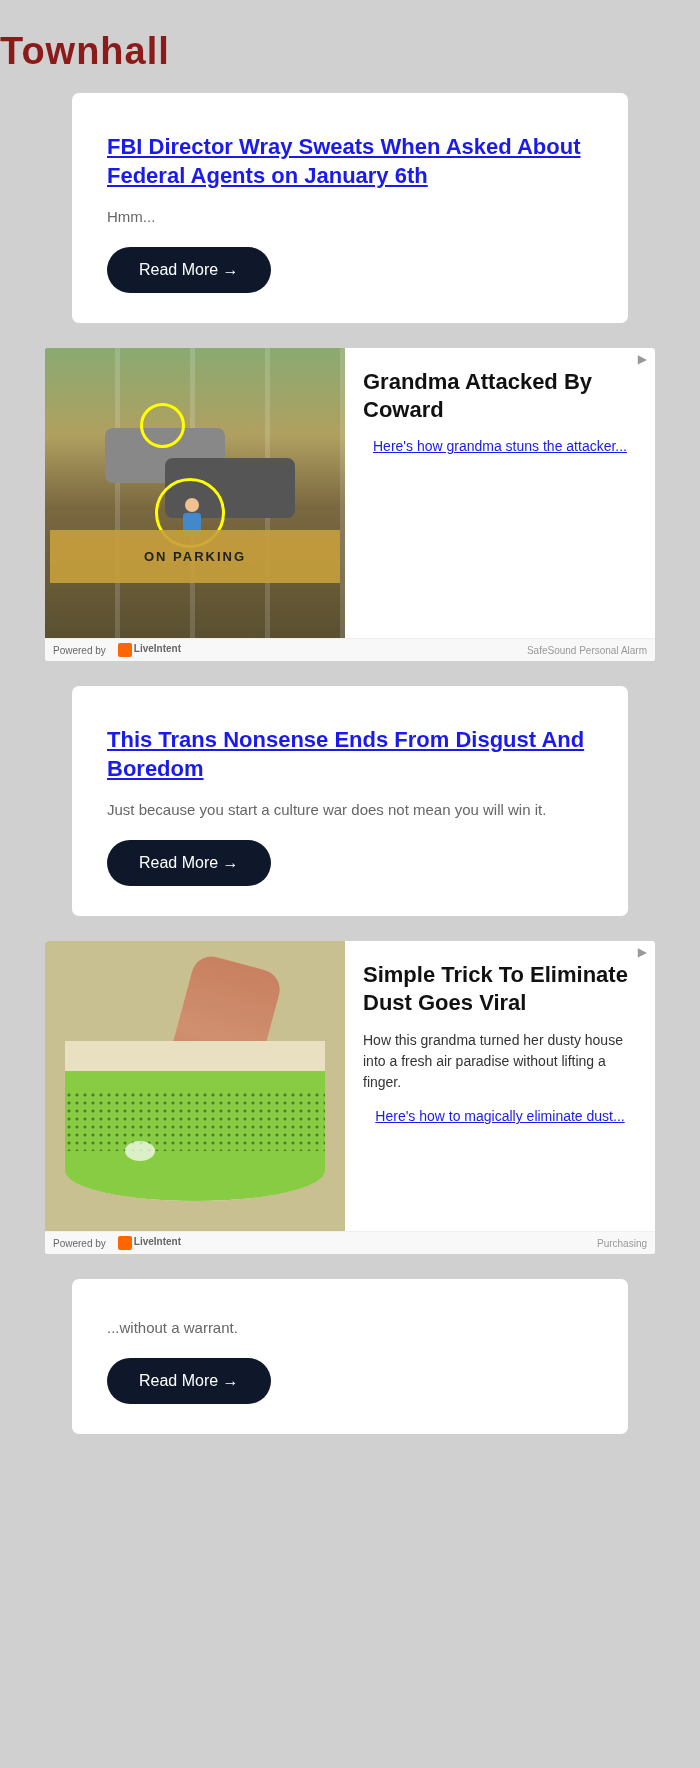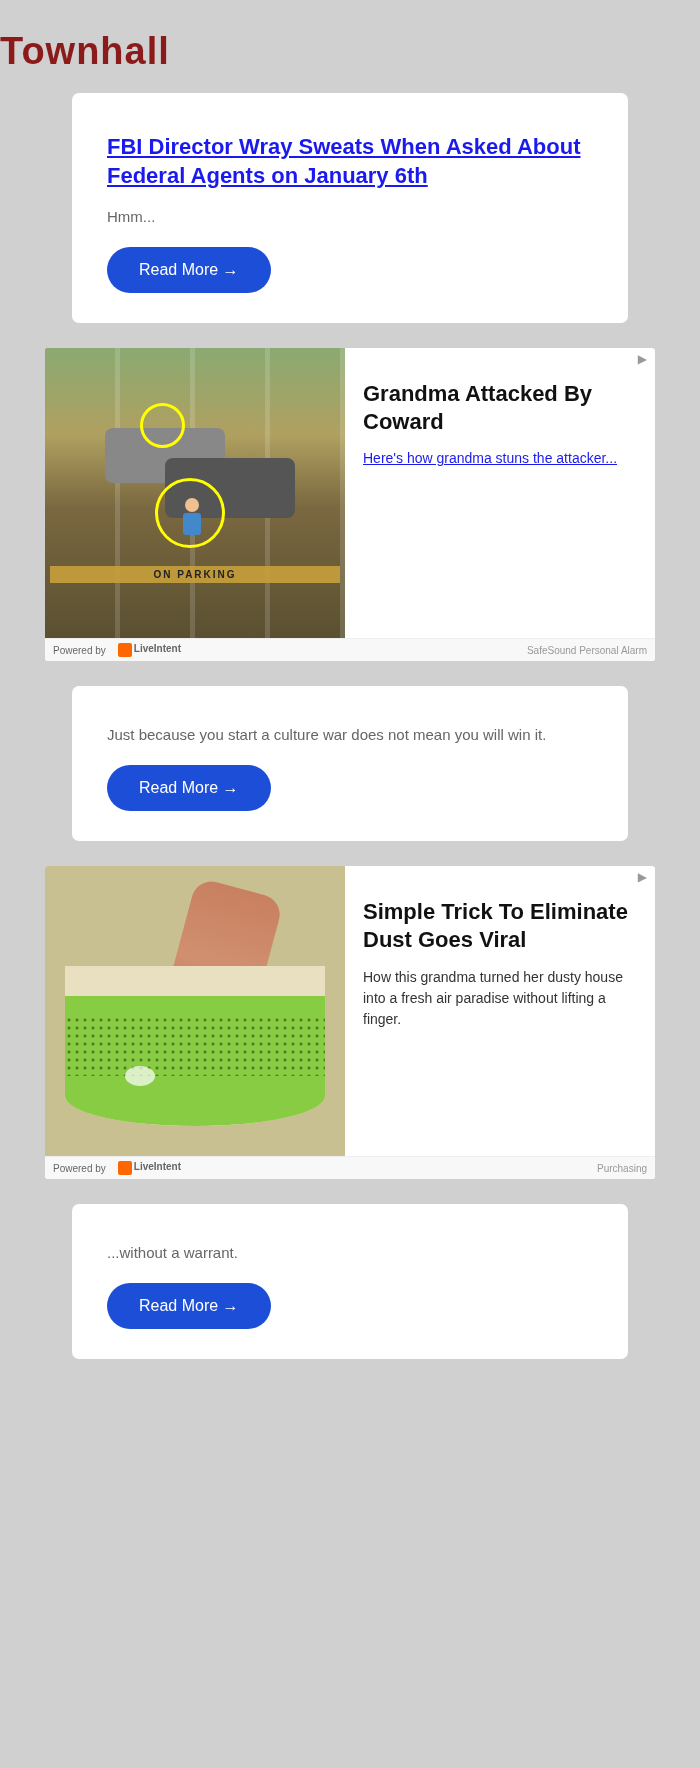--- a/index.html
+++ b/index.html
@@ -39,21 +39,21 @@
       display: block;
     }
 
     .article-excerpt {
       color: #666;
       font-size: 15px;
       margin-bottom: 22px;
     }
 
     .read-more-btn {
-      background: #1d4ed8;
+      background: #0f172a;
       color: #fff;
       border: none;
       border-radius: 25px;
       padding: 14px 32px;
       font-size: 16px;
       cursor: pointer;
       display: inline-block;
     }
 
     .ad-block {
@@ -153,24 +153,24 @@
       margin-top: 1px;
     }
 
     .no-parking-sign {
       position: absolute;
       bottom: 55px;
       left: 5px;
       right: 5px;
       background: rgba(200,160,60,0.9);
       color: #222;
-      font-size: 10px;
+      font-size: 13px;
       font-weight: bold;
       text-align: center;
-      padding: 3px;
+      padding: 19px;
       letter-spacing: 2px;
     }
 
     
     .dust-bowl {
       width: 100%;
       height: 100%;
       position: relative;
       background: #c8c090;
     }
@@ -226,21 +226,21 @@
       position: absolute;
       top: 70px;
       left: 60px;
       width: 30px;
       height: 20px;
       background: rgba(255,255,255,0.7);
       border-radius: 50%;
     }
 
     .ad-content {
-      padding: 32px 18px;
+      padding: 20px 18px;
       flex: 1;
     }
 
     .ad-brand-title {
       color: #111;
       font-size: 22px;
       font-weight: 900;
       line-height: 1.25;
       margin-bottom: 14px;
     }
@@ -251,20 +251,21 @@
       line-height: 1.5;
       margin-bottom: 14px;
     }
 
     .ad-link {
       color: #1a1aee;
       font-size: 14px;
       text-decoration: underline;
       line-height: 1.4;
       display: block;
+      text-align: center;
     }
 
     .ad-footer {
       display: flex;
       justify-content: space-between;
       align-items: center;
       padding: 4px 8px;
       background: #f8f8f8;
       border-top: 1px solid #eee;
     }
@@ -347,40 +348,42 @@
         <span class="liveintent-icon"></span>
         <span>LiveIntent</span>
       </span>
     </div>
     <span class="ad-source">SafeSound Personal Alarm</span>
     <span class="ad-corner-icon">▶</span>
   </div>
 </div>
 
 <div class="article-card">
+  <a class="article-title" href="#">This Trans Nonsense Ends From Disgust And Boredom</a>
   <p class="article-excerpt">Just because you start a culture war does not mean you will win it.</p>
   <button class="read-more-btn">Read More →</button>
 </div>
 
 <div class="ad-block">
   <div class="ad-inner">
     <div class="ad-image-wrap">
       <div class="dust-bowl">
         <div class="finger"></div>
         <div class="bowl-outer">
           <div class="bowl-green-liquid">
             <div class="bowl-dust-particles"></div>
             <div class="white-spot"></div>
           </div>
         </div>
       </div>
     </div>
     <div class="ad-content">
       <h2 class="ad-brand-title">Simple Trick To Eliminate Dust Goes Viral</h2>
       <p class="ad-description">How this grandma turned her dusty house into a fresh air paradise without lifting a finger.</p>
+      <a class="ad-link" href="#">Here's how to magically eliminate dust...</a>
     </div>
   </div>
   <div class="ad-footer">
     <div class="powered-by">
       <span>Powered by</span>
       <span class="liveintent-logo">
         <span class="liveintent-icon"></span>
         <span>LiveIntent</span>
       </span>
     </div>

